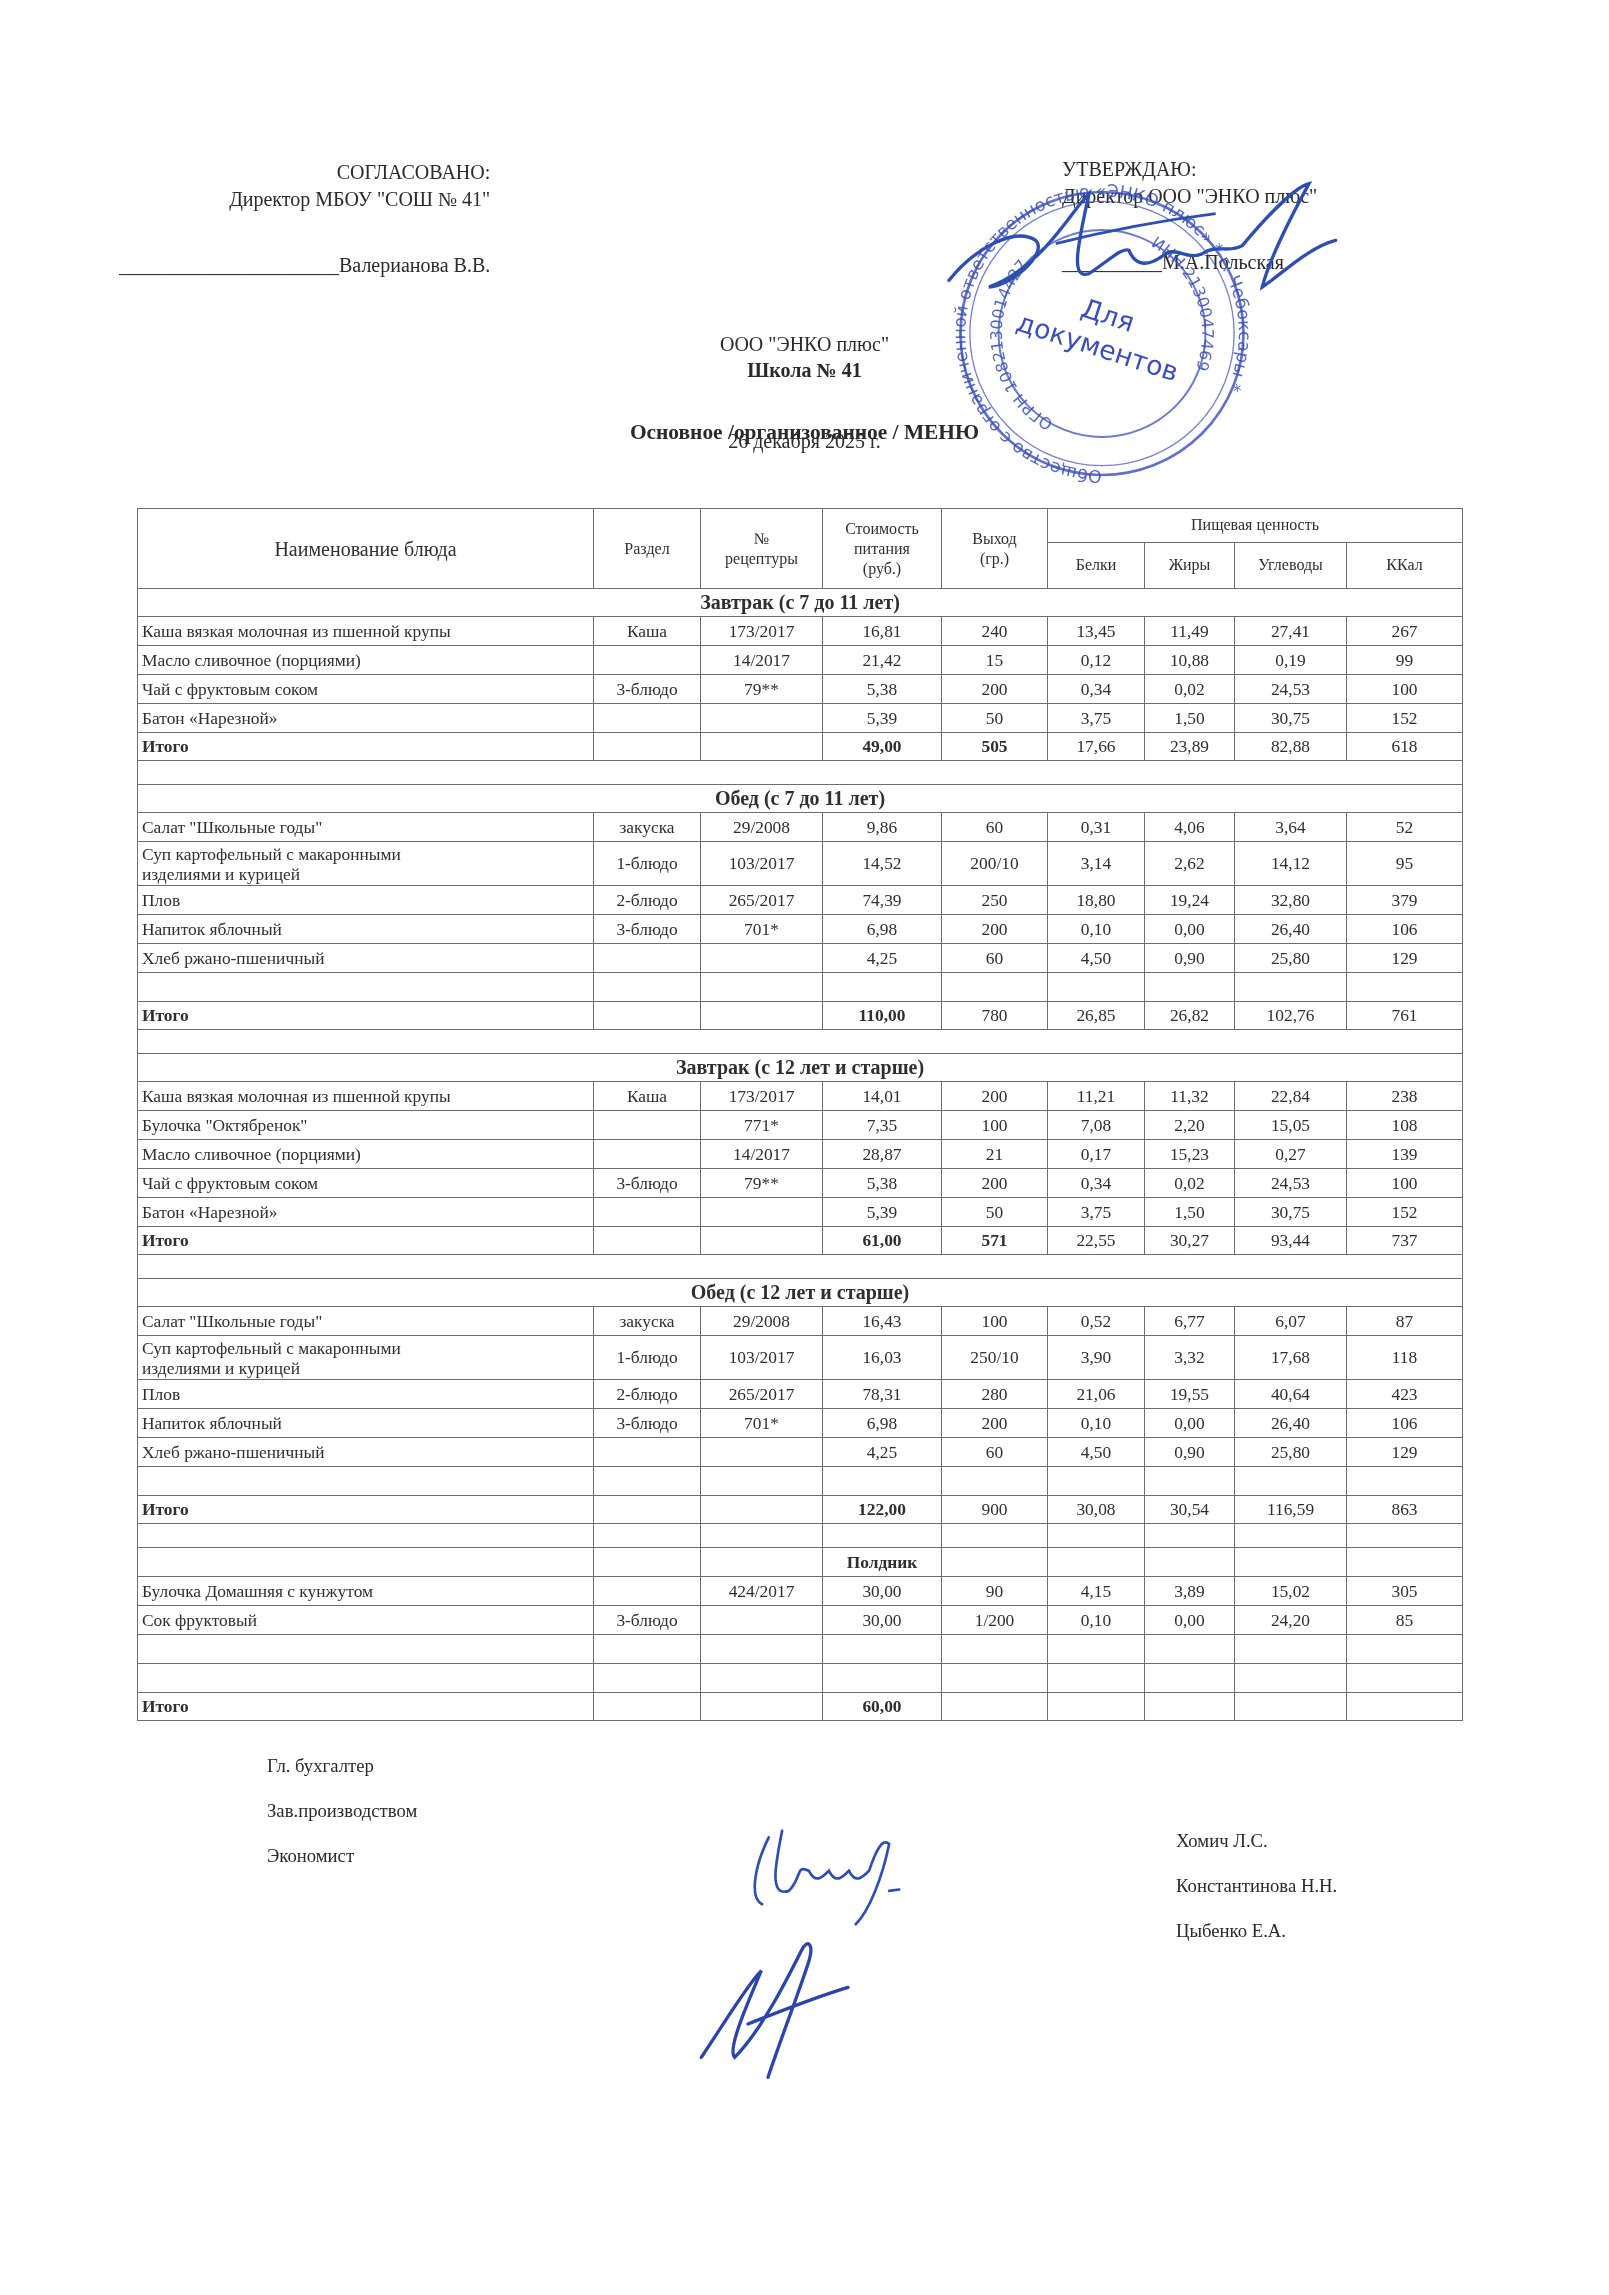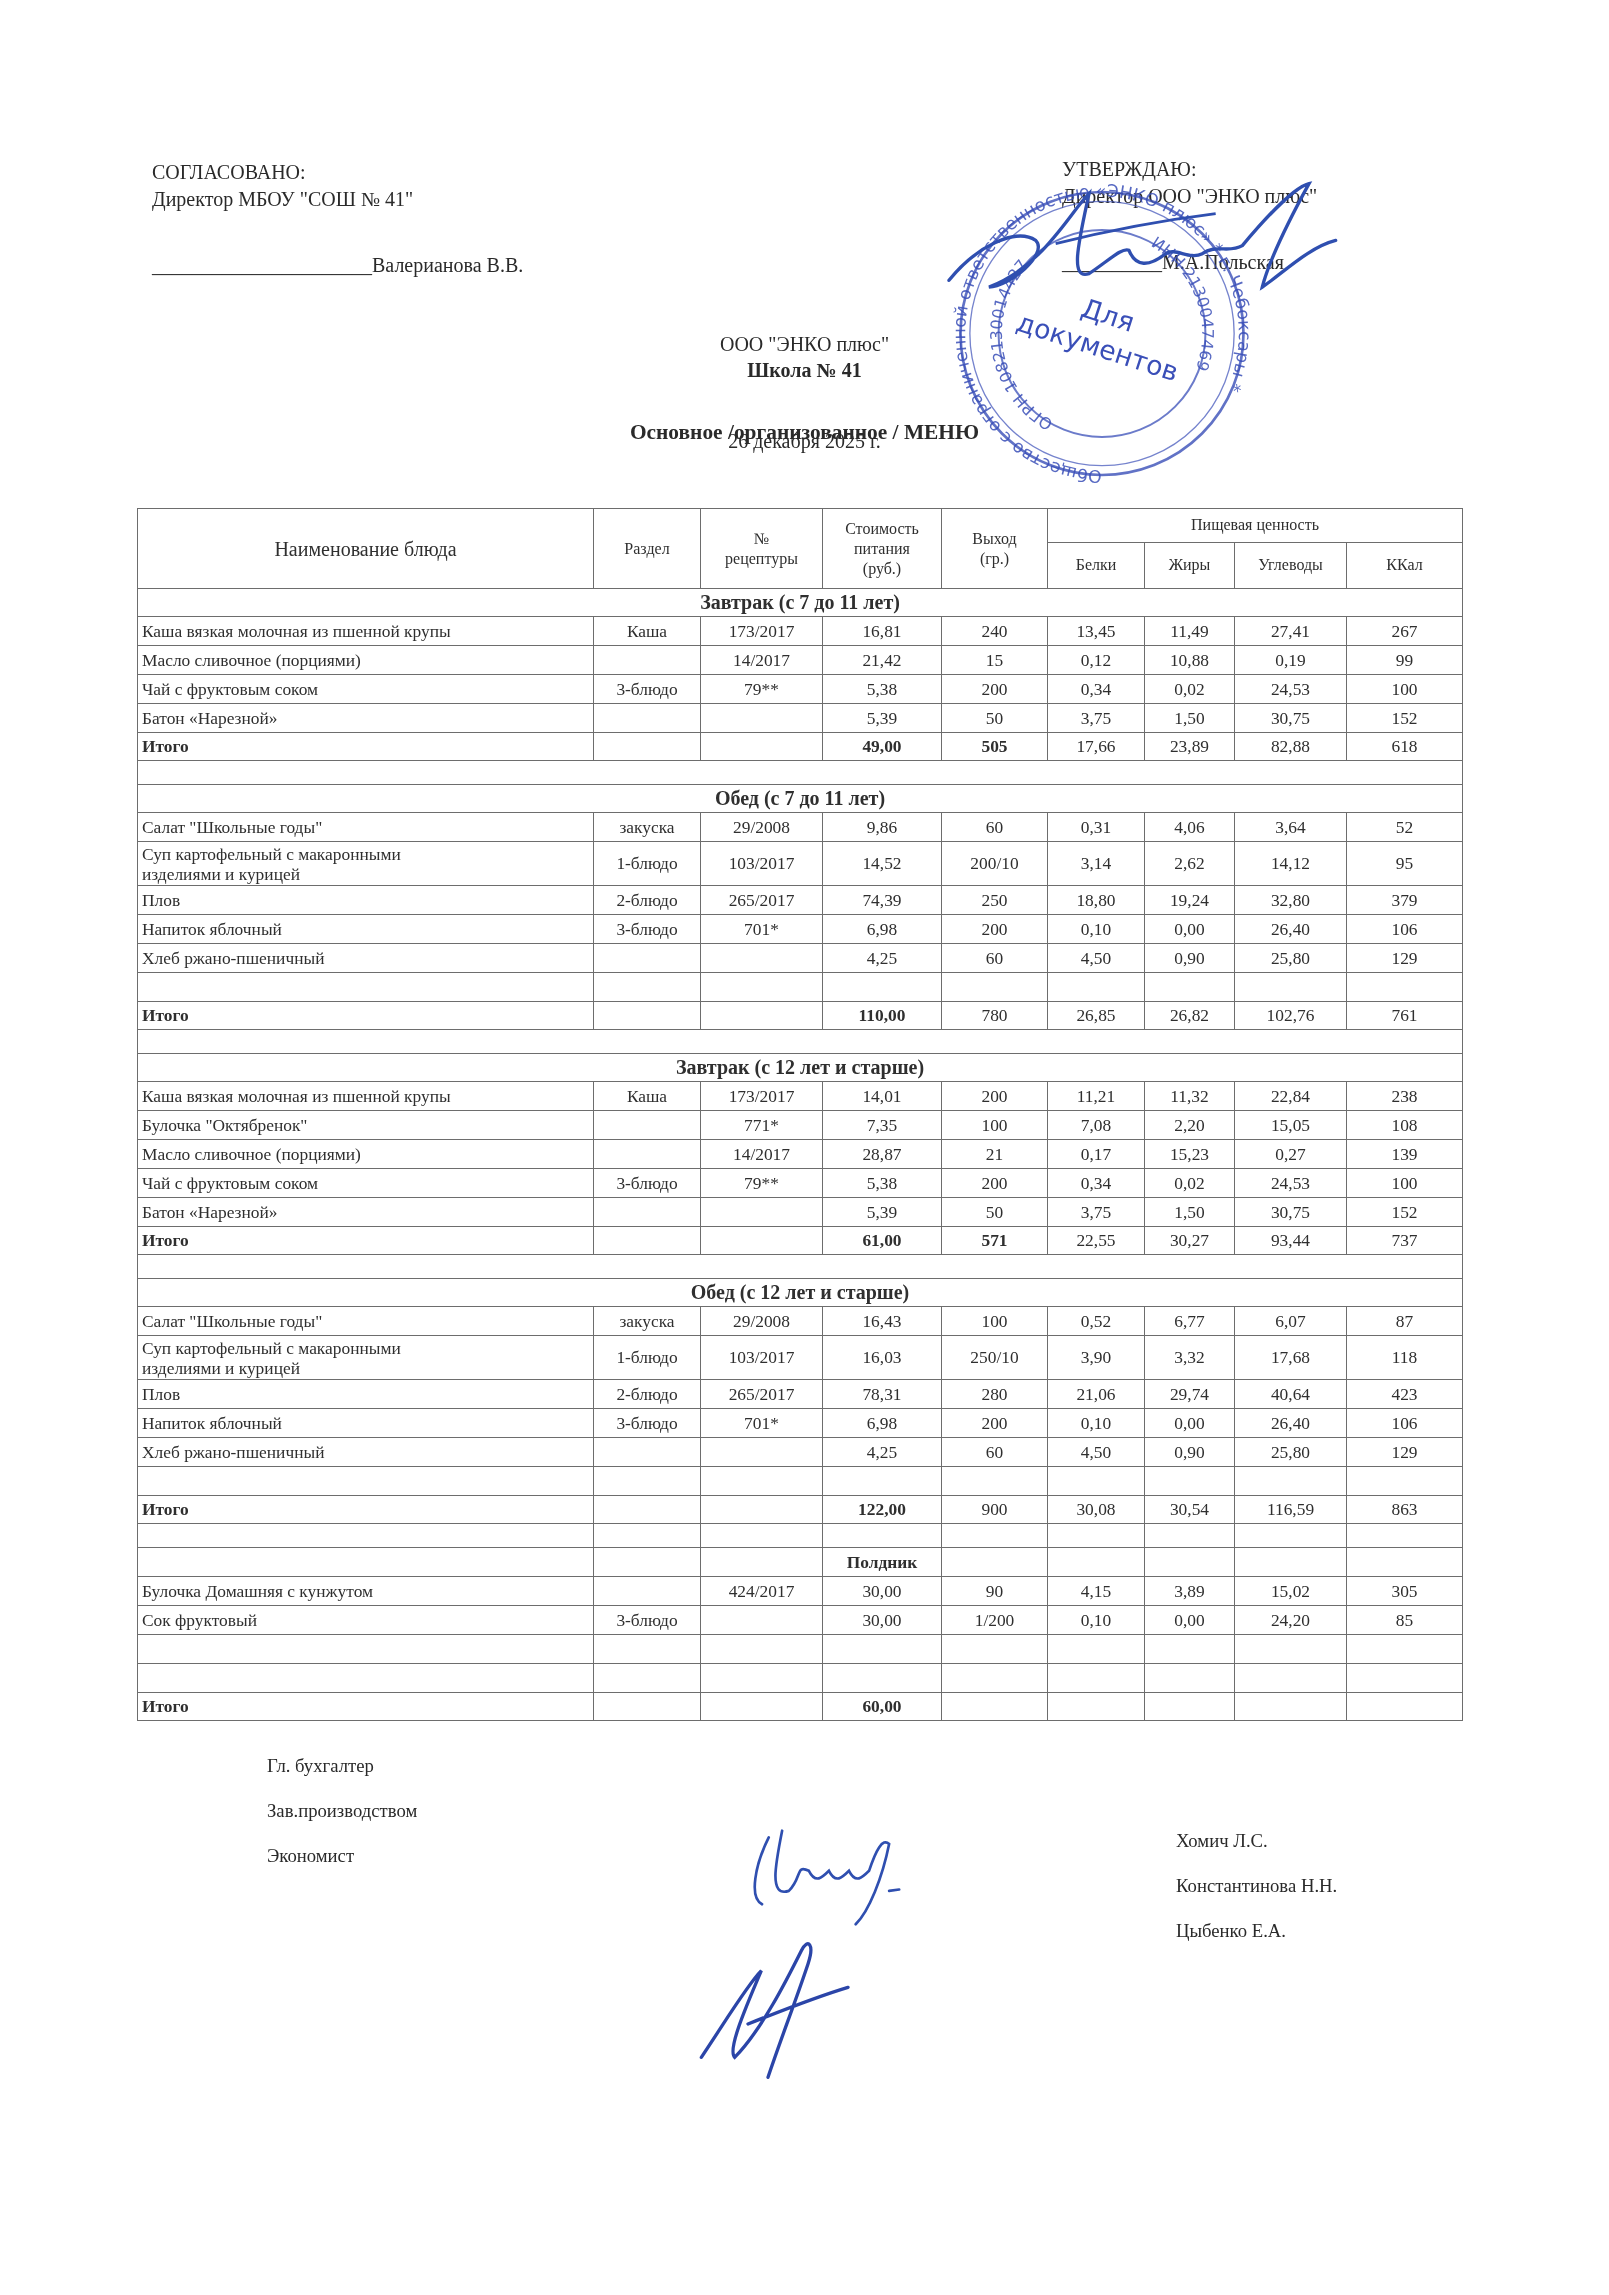--- a/index.html
+++ b/index.html
@@ -29,21 +29,21 @@
   tr.blank td { height:23px; }
   tr.tot td { height:27px; }
 
   .sig-labels { position:absolute; left:267px; top:1743px; font-size:18.7px; line-height:45px; }
   .sig-names  { position:absolute; left:1176px; top:1818px; font-size:18.7px; line-height:45px; }
   svg.ink { position:absolute; overflow:visible; }
 </style>
 </head>
 <body>
 
-<div class="abs hdr-text" style="left:152px; top:159px;">
+<div class="abs hdr-text" style="left:119px; top:159px;text-align:right;">
   <div>СОГЛАСОВАНО:</div>
   <div>Директор МБОУ  "СОШ № 41"</div>
   <div style="margin-top:39px;">
     <span>______________________</span><span>Валерианова В.В.</span>
   </div>
 </div>
 
 <div class="abs hdr-text" style="left:1062px; top:156px;">
   <div>УТВЕРЖДАЮ:</div>
   <div>Директор ООО "ЭНКО плюс"</div>
@@ -375,21 +375,21 @@
         <td class="c-num">17,68</td>
         <td class="c-num">118</td>
       </tr>
     <tr class="item">
         <td class="c-name">Плов</td>
         <td class="c-sec">2-блюдо</td>
         <td class="c-rec">265/2017</td>
         <td class="c-cost">78,31</td>
         <td class="c-num">280</td>
         <td class="c-num">21,06</td>
-        <td class="c-num">29,74</td>
+        <td class="c-num">19,55</td>
         <td class="c-num">40,64</td>
         <td class="c-num">423</td>
       </tr>
     <tr class="item">
         <td class="c-name">Напиток яблочный</td>
         <td class="c-sec">3-блюдо</td>
         <td class="c-rec">701*</td>
         <td class="c-cost">6,98</td>
         <td class="c-num">200</td>
         <td class="c-num">0,10</td>

